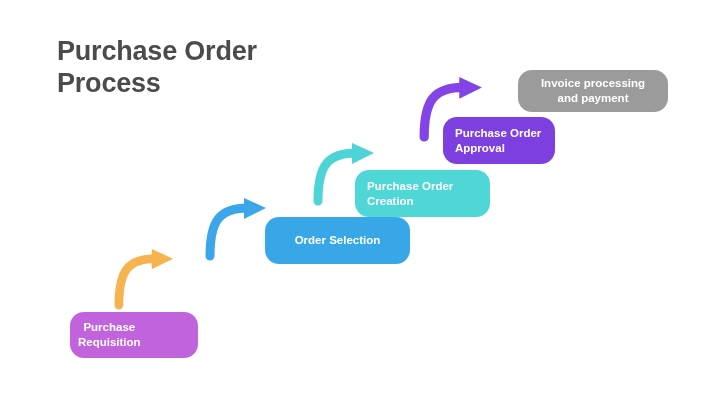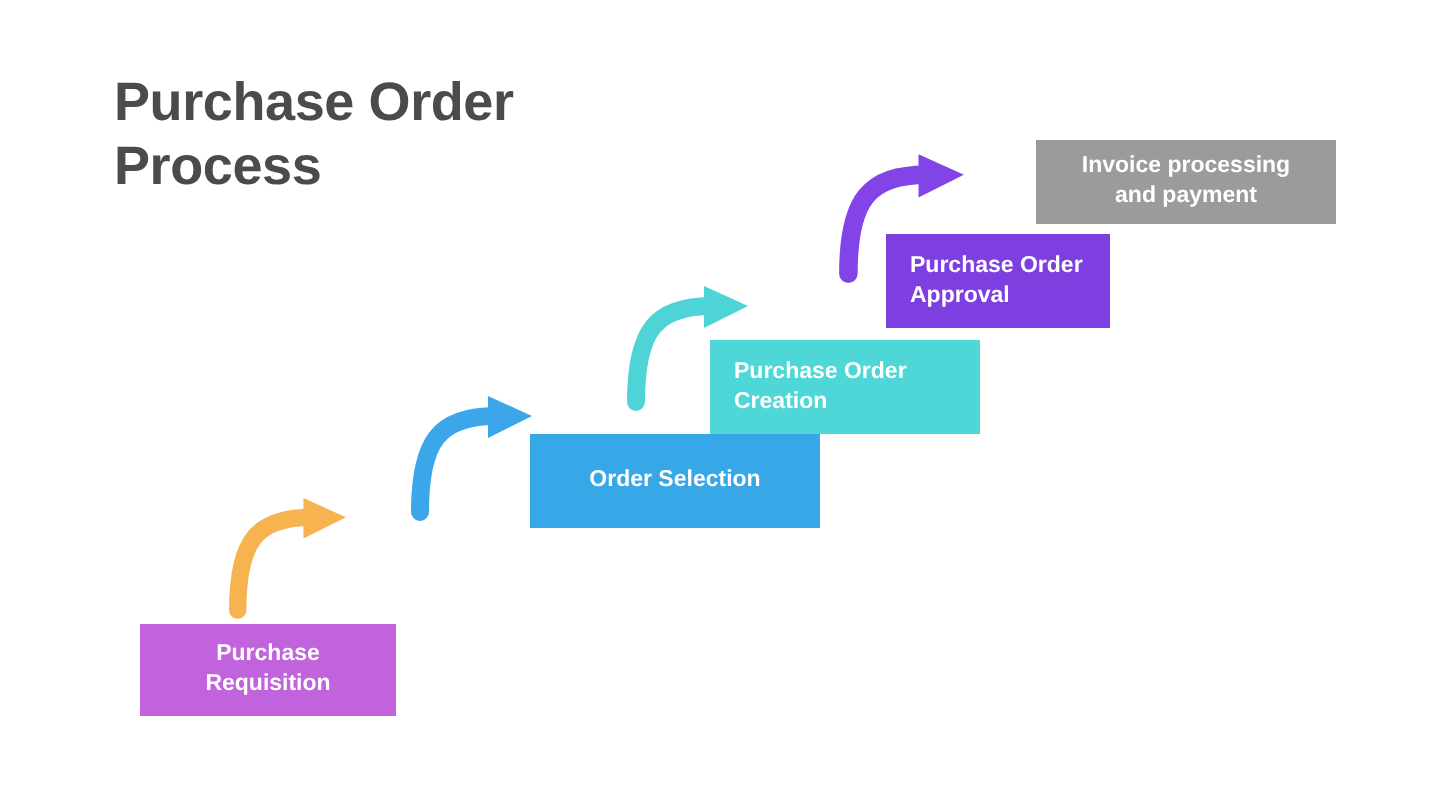--- a/index.html
+++ b/index.html
@@ -34,40 +34,41 @@
     position: absolute;
     box-sizing: border-box;
     color: #ffffff;
     font-weight: bold;
     font-size: 11.5px;
     line-height: 1.28;
     display: flex;
     flex-direction: column;
     justify-content: center;
     white-space: pre-line;
+    border-radius: 14px;
   }
   .step-label {
     display: block;
     white-space: pre-line;
   }
   .arrow-svg {
     position: absolute;
     overflow: visible;
   }
 </style>
 </head>
 <body>
 
 <div id="canvas">
 
   <div id="title">Purchase Order
 Process</div>
 
   <div id="steps-layer">
-      <div class="step-box" style="left: 70px; top: 312px; width: 128px; height: 46px; background: rgb(193, 99, 221); color: rgb(255, 255, 255); text-align: center; padding: 0px 8px; align-items: center;"><span class="step-label">Purchase
+      <div class="step-box" style="left: 70px; top: 312px; width: 128px; height: 46px; background: rgb(193, 99, 221); color: rgb(255, 255, 255); text-align: center; padding: 0px 8px; align-items: flex-start;"><span class="step-label">Purchase
 Requisition</span></div>
       <div class="step-box" style="left: 180px; top: 264px; width: 123px; height: 47px; color: rgb(255, 255, 255); text-align: center; padding: 0px 8px; align-items: center;"><span class="step-label">Requisition
 Approval</span></div>
       <div class="step-box" style="left: 265px; top: 217px; width: 145px; height: 47px; background: rgb(56, 167, 232); color: rgb(255, 255, 255); text-align: center; padding: 0px 8px; align-items: center;"><span class="step-label">Order Selection</span></div>
       <div class="step-box" style="left: 355px; top: 170px; width: 135px; height: 47px; background: rgb(79, 214, 214); color: rgb(255, 255, 255); text-align: left; padding: 0px 8px 0px 12px; align-items: flex-start;"><span class="step-label">Purchase Order
 Creation</span></div>
       <div class="step-box" style="left: 443px; top: 117px; width: 112px; height: 47px; background: rgb(125, 63, 224); color: rgb(255, 255, 255); text-align: left; padding: 0px 8px 0px 12px; align-items: flex-start;"><span class="step-label">Purchase Order
 Approval</span></div>
       <div class="step-box" style="left: 518px; top: 70px; width: 150px; height: 42px; background: rgb(155, 155, 155); color: rgb(255, 255, 255); text-align: center; padding: 0px 8px; align-items: center;"><span class="step-label">Invoice processing
 and payment</span></div>

